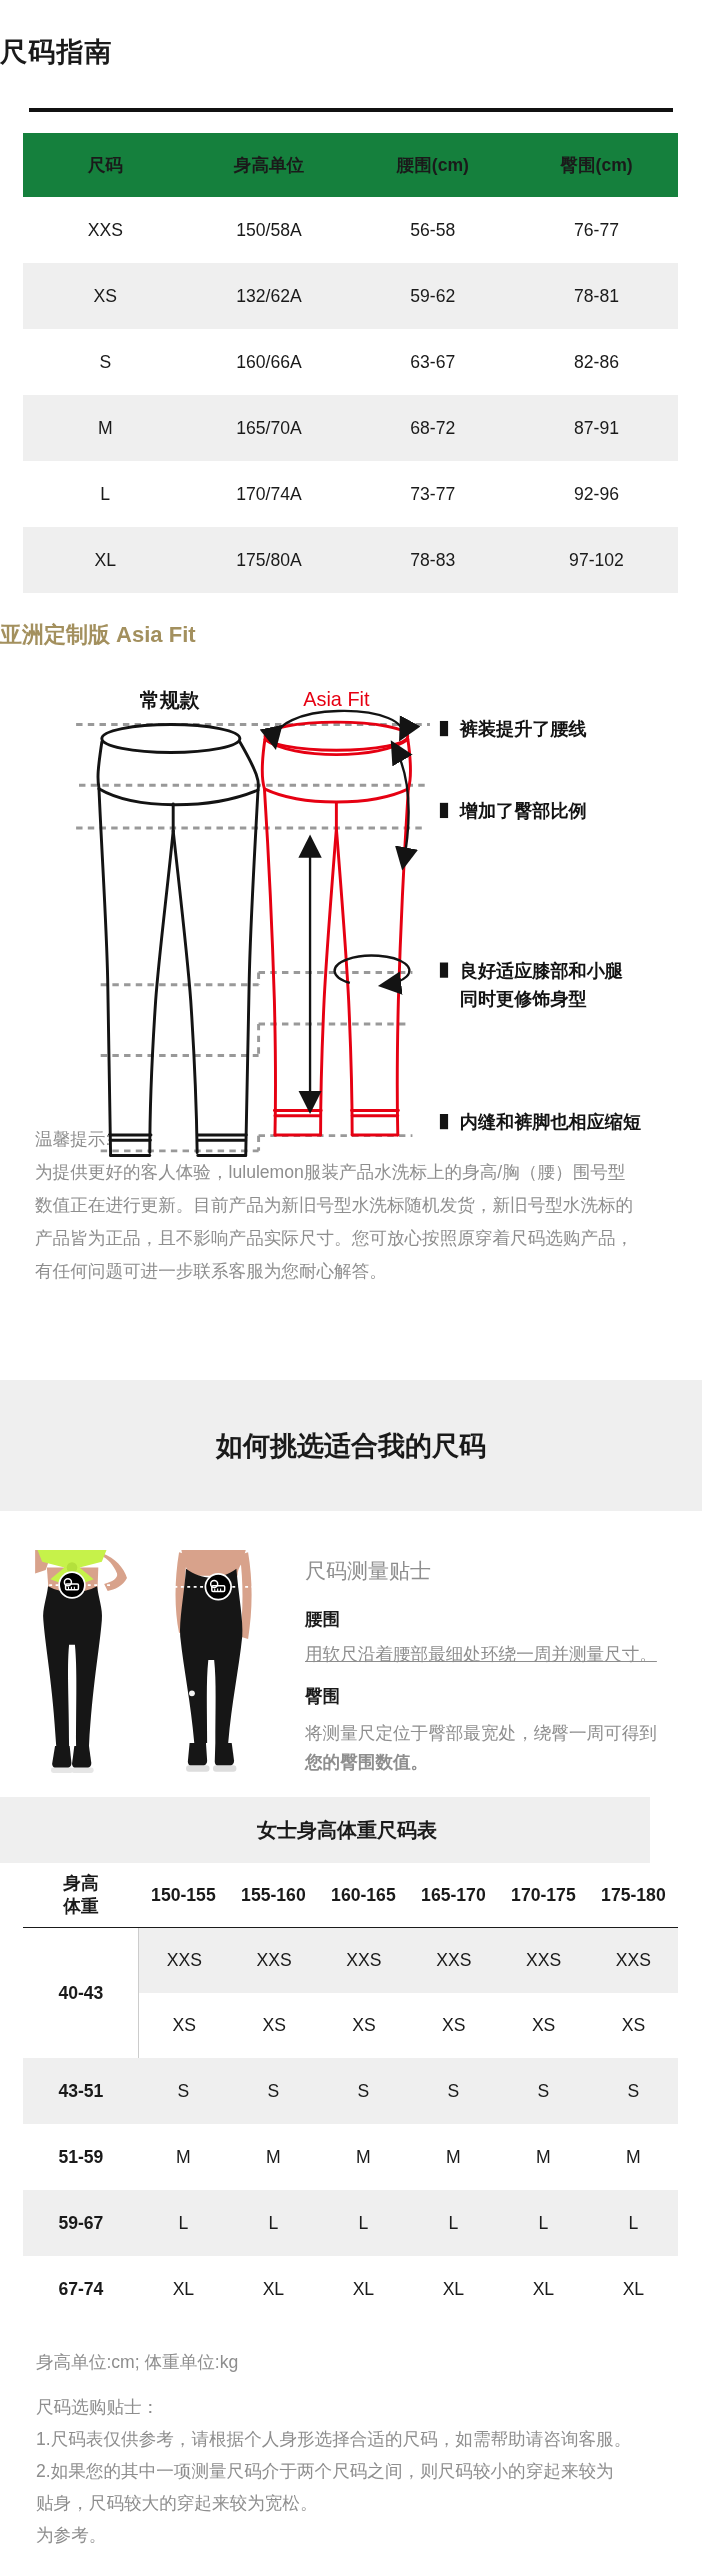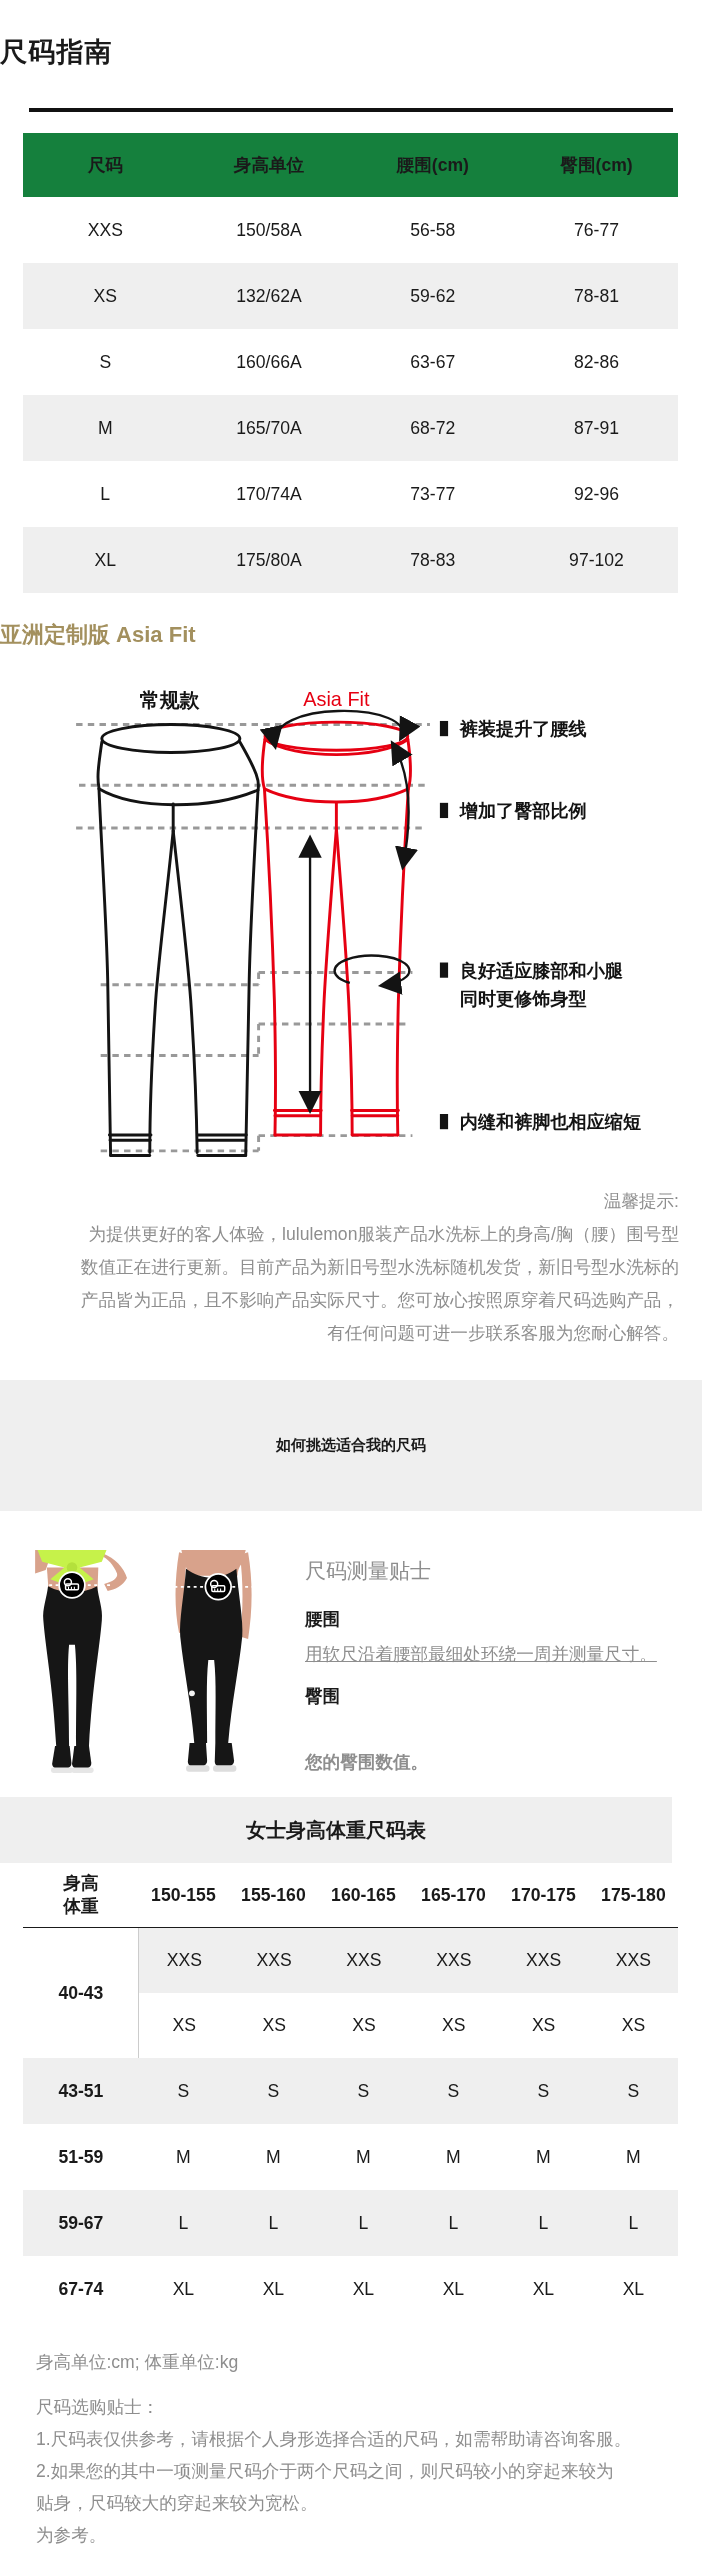--- a/index.html
+++ b/index.html
@@ -19,26 +19,26 @@
   .t1 .hrow>div{flex:1;display:flex;align-items:center;justify-content:center;font-size:17.6px;font-weight:bold;}
   .t1 .drow{display:flex;height:66px;}
   .t1 .drow>div{flex:1;display:flex;align-items:center;justify-content:center;font-size:17.6px;}
 
   
   .asia-heading{left:0;top:620px;width:702px;font-size:22px;font-weight:bold;color:#a3905e;}
 
   .svgabs{position:absolute;}
 
   
-  .notice{left:35px;top:1185px;width:644px;font-size:17.6px;line-height:33px;color:#8e8e8e;text-align:right;}
+  .notice{left:35px;top:1123px;width:644px;font-size:17.6px;line-height:33px;color:#8e8e8e;}
 
   
   .band2{left:0;top:1380px;width:702px;height:131px;background:#efefef;display:flex;align-items:center;justify-content:center;}
-  .band2 .t{font-size:15px;font-weight:bold;}
-  .band3{left:0;top:1797px;width:672px;height:66px;background:#efefef;display:flex;align-items:center;justify-content:center;}
+  .band2 .t{font-size:27px;font-weight:bold;}
+  .band3{left:0;top:1797px;width:606px;height:66px;background:#efefef;display:flex;align-items:center;justify-content:center;padding-left:44px;}
   .band3 .t{font-size:20px;font-weight:bold;}
 
   
   .mt-title{left:305px;top:1557px;font-size:21px;color:#8e8e8e;}
   .mt-waist-label{left:305px;top:1607px;font-size:17.6px;font-weight:bold;}
   .mt-waist-text{left:305px;top:1642px;font-size:17.6px;color:#8e8e8e;text-decoration:underline;}
   .mt-hip-label{left:305px;top:1684px;font-size:17.6px;font-weight:bold;}
   .mt-hip-text1{left:305px;top:1721px;font-size:17.6px;color:#8e8e8e;}
   .mt-hip-text2{left:305px;top:1750px;font-size:17.6px;color:#8e8e8e;font-weight:bold;}
 
@@ -239,20 +239,21 @@
         <rect x="302" y="61" width="22" height="10" rx="2" fill="none" stroke="#ffffff" stroke-width="2.5"></rect>
         <path d="M 307,66 V 71 M 312,66 V 71 M 317,66 V 71" stroke="#ffffff" stroke-width="1.8"></path>
       </g>
     </g>
   </svg>
 
   <div class="abs mt-title">尺码测量贴士</div>
   <div class="abs mt-waist-label">腰围</div>
   <div class="abs mt-waist-text">用软尺沿着腰部最细处环绕一周并测量尺寸。</div>
   <div class="abs mt-hip-label">臀围</div>
+  <div class="abs mt-hip-text1">将测量尺定位于臀部最宽处，绕臀一周可得到</div>
   <div class="abs mt-hip-text2">您的臀围数值。</div>
 
   <div class="abs band3">
     <div class="t">女士身高体重尺码表</div>
   </div>
 
   <div class="abs t2">
     <div class="head">
       <div class="corner">
         <span>身高</span>

